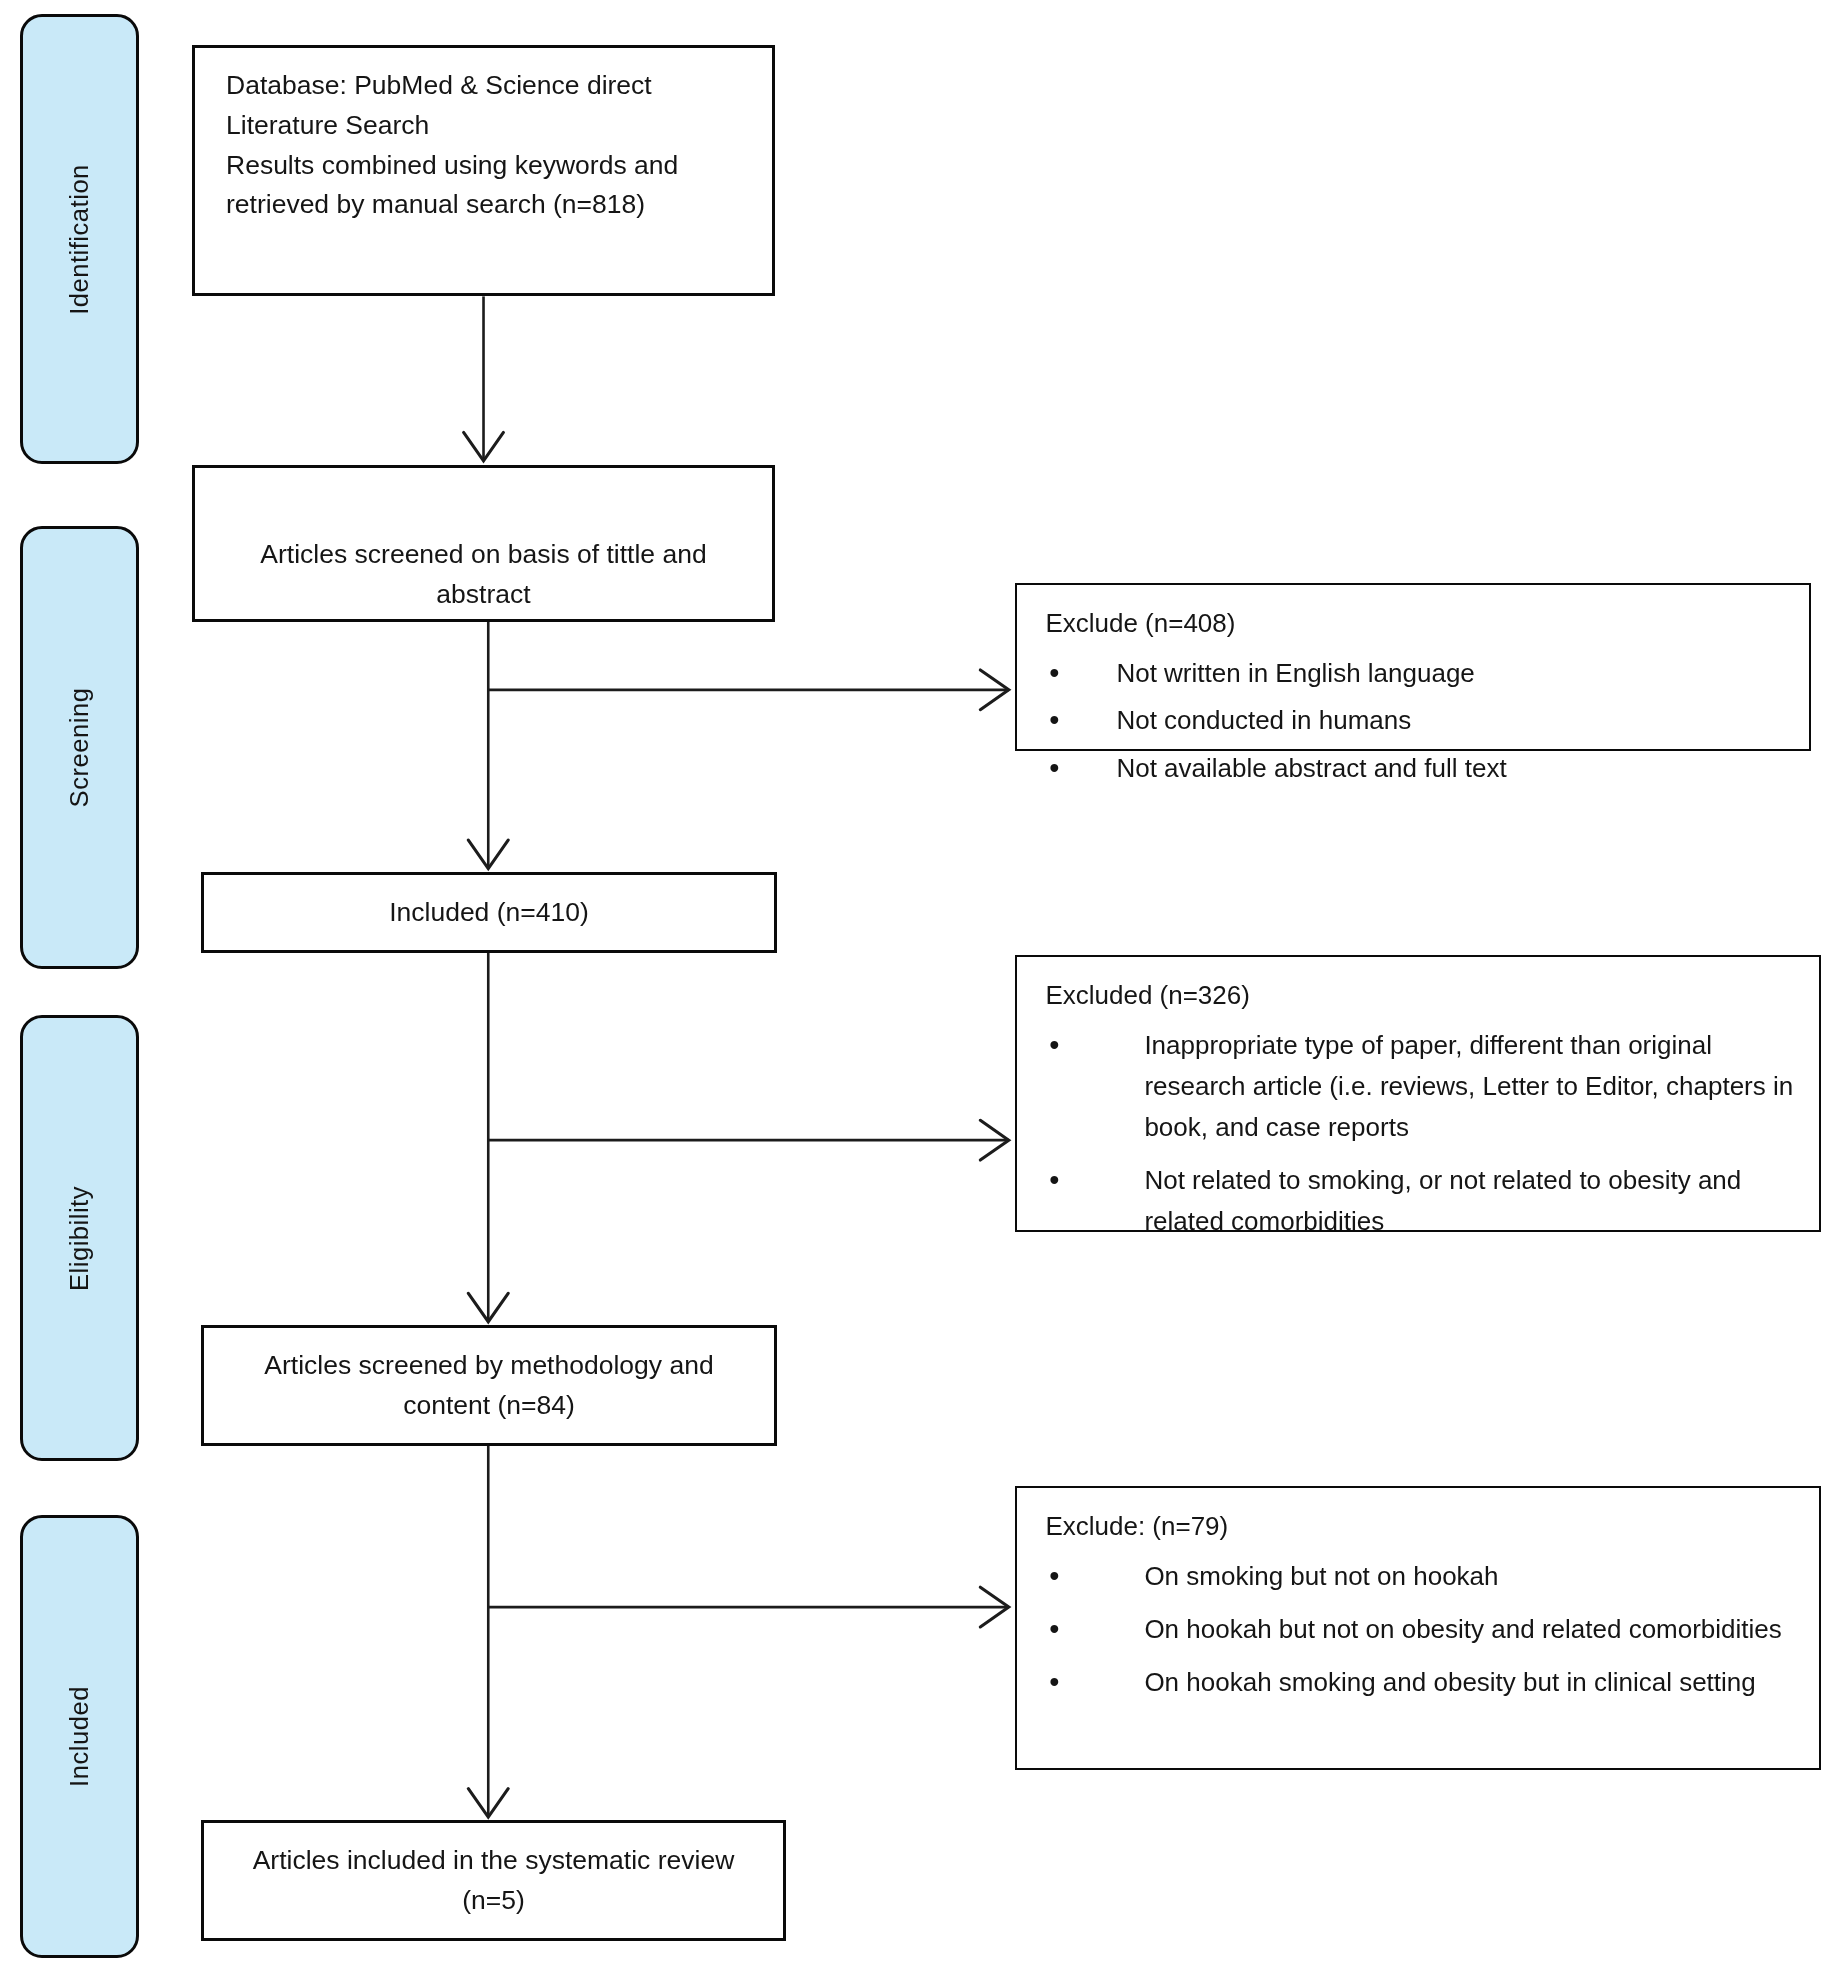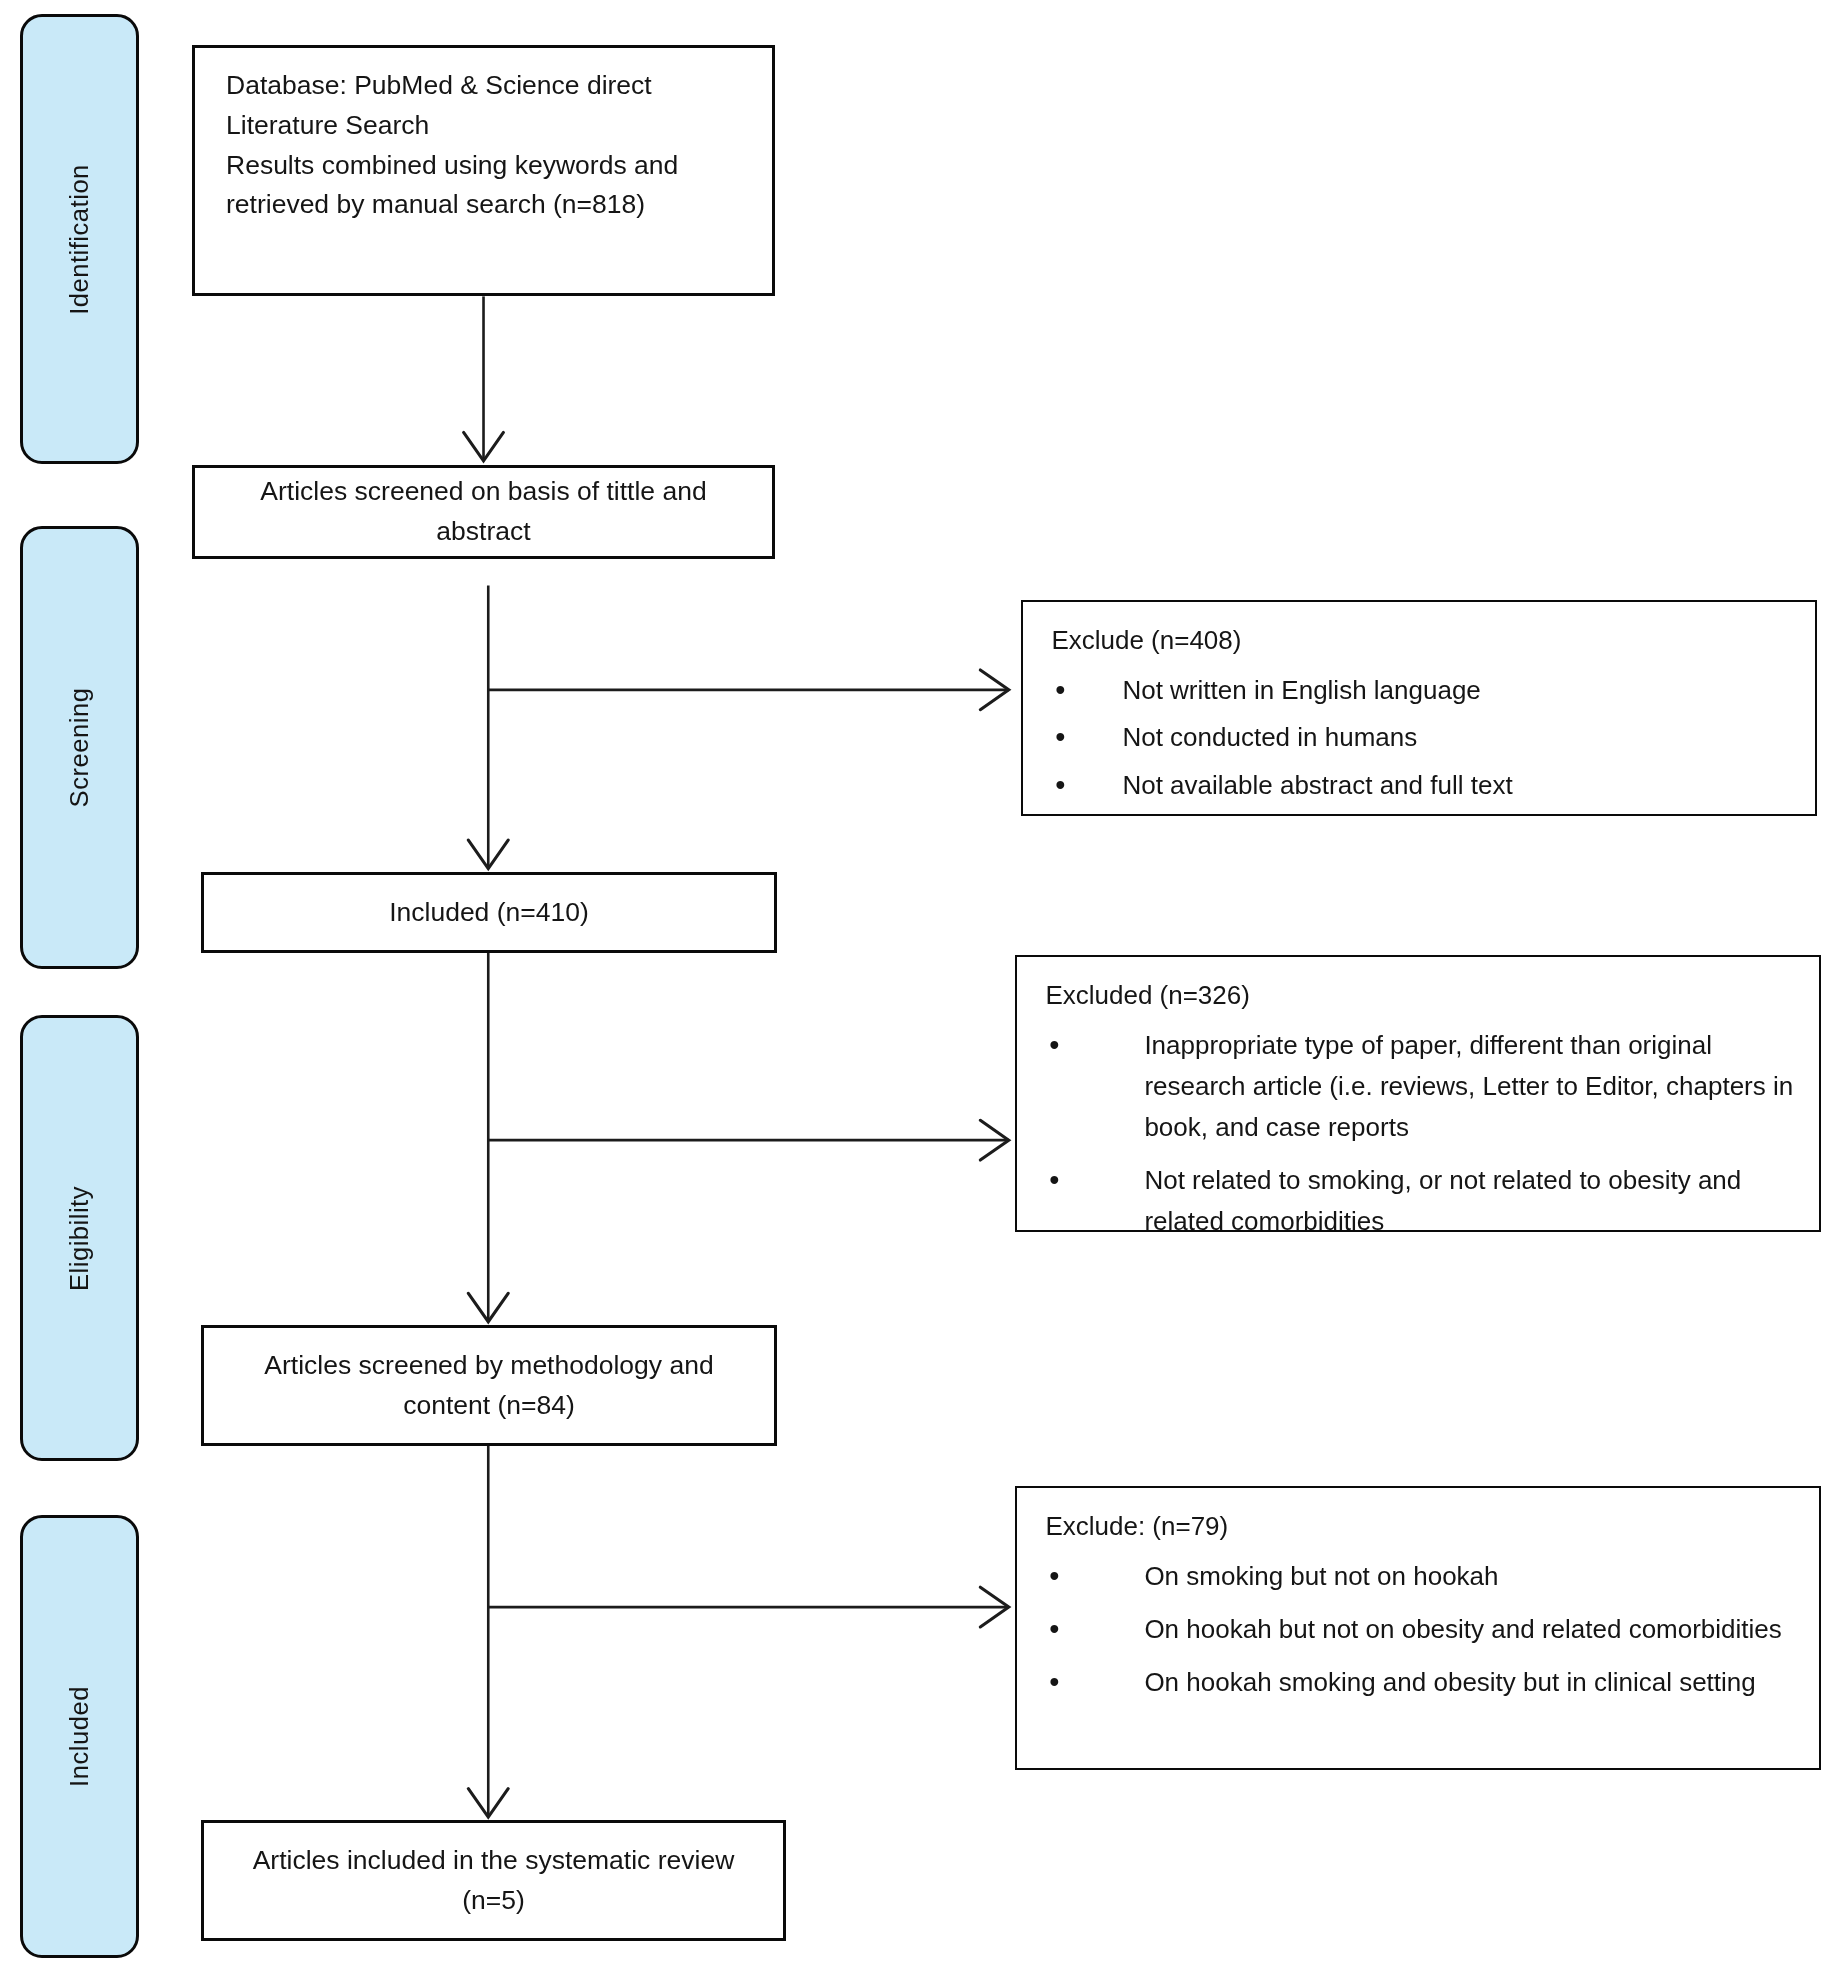--- a/index.html
+++ b/index.html
@@ -53,36 +53,36 @@
     font-size: 26.5px;
     line-height: 1.5;
   }
   .box.center {
     display: flex;
     align-items: center;
     justify-content: center;
     text-align: center;
   }
   #box-literature   { left: 192px; top: 45px;   width: 583px; height: 251px; padding: 18px 26px 9.5px 31px; }
-  #box-screen-title { left: 192px; top: 465px;  width: 583px; height: 94px; padding: 4.7px 26px; }
+  #box-screen-title { left: 192px; top: 465px;  width: 583px; height: 157px; padding: 4.7px 26px; align-items: flex-end; }
   #box-included410  { left: 201px; top: 872px; width: 576px; height: 81px; padding: 2.8px 19px; }
   #box-methodology  { left: 201px; top: 1325px; width: 576px; height: 121px; padding: 15px 36px; }
   #box-systematic   { left: 201px; top: 1820px; width: 585px; height: 121px; padding: 4.7px 36px; }
 
   
   .exclude {
     position: absolute;
     left: 1015px;
     background: #ffffff;
     border: 2.8px solid var(--box-border);
     font-size: 26px;
     line-height: 1.5;
     padding: 19px 21.3px 9.5px 28.4px;
   }
-  #box-exclude408  { top: 600px; width: 796px; height: 216px; margin-left: 6px; }
+  #box-exclude408  { top: 583px; width: 796px; height: 168px; }
   #box-excluded326 { top: 955px; width: 806px; height: 277px; }
   #box-exclude79   { top: 1486px; width: 806px; height: 284px; }
 
   .ex-title { margin: 0 0 9.5px 0; }
   .exclude ul { list-style: none; margin: 0; padding: 0; }
   .exclude li {
     position: relative;
     padding-left: 71px;
     margin-bottom: 6.6px;
     line-height: 1.58;

